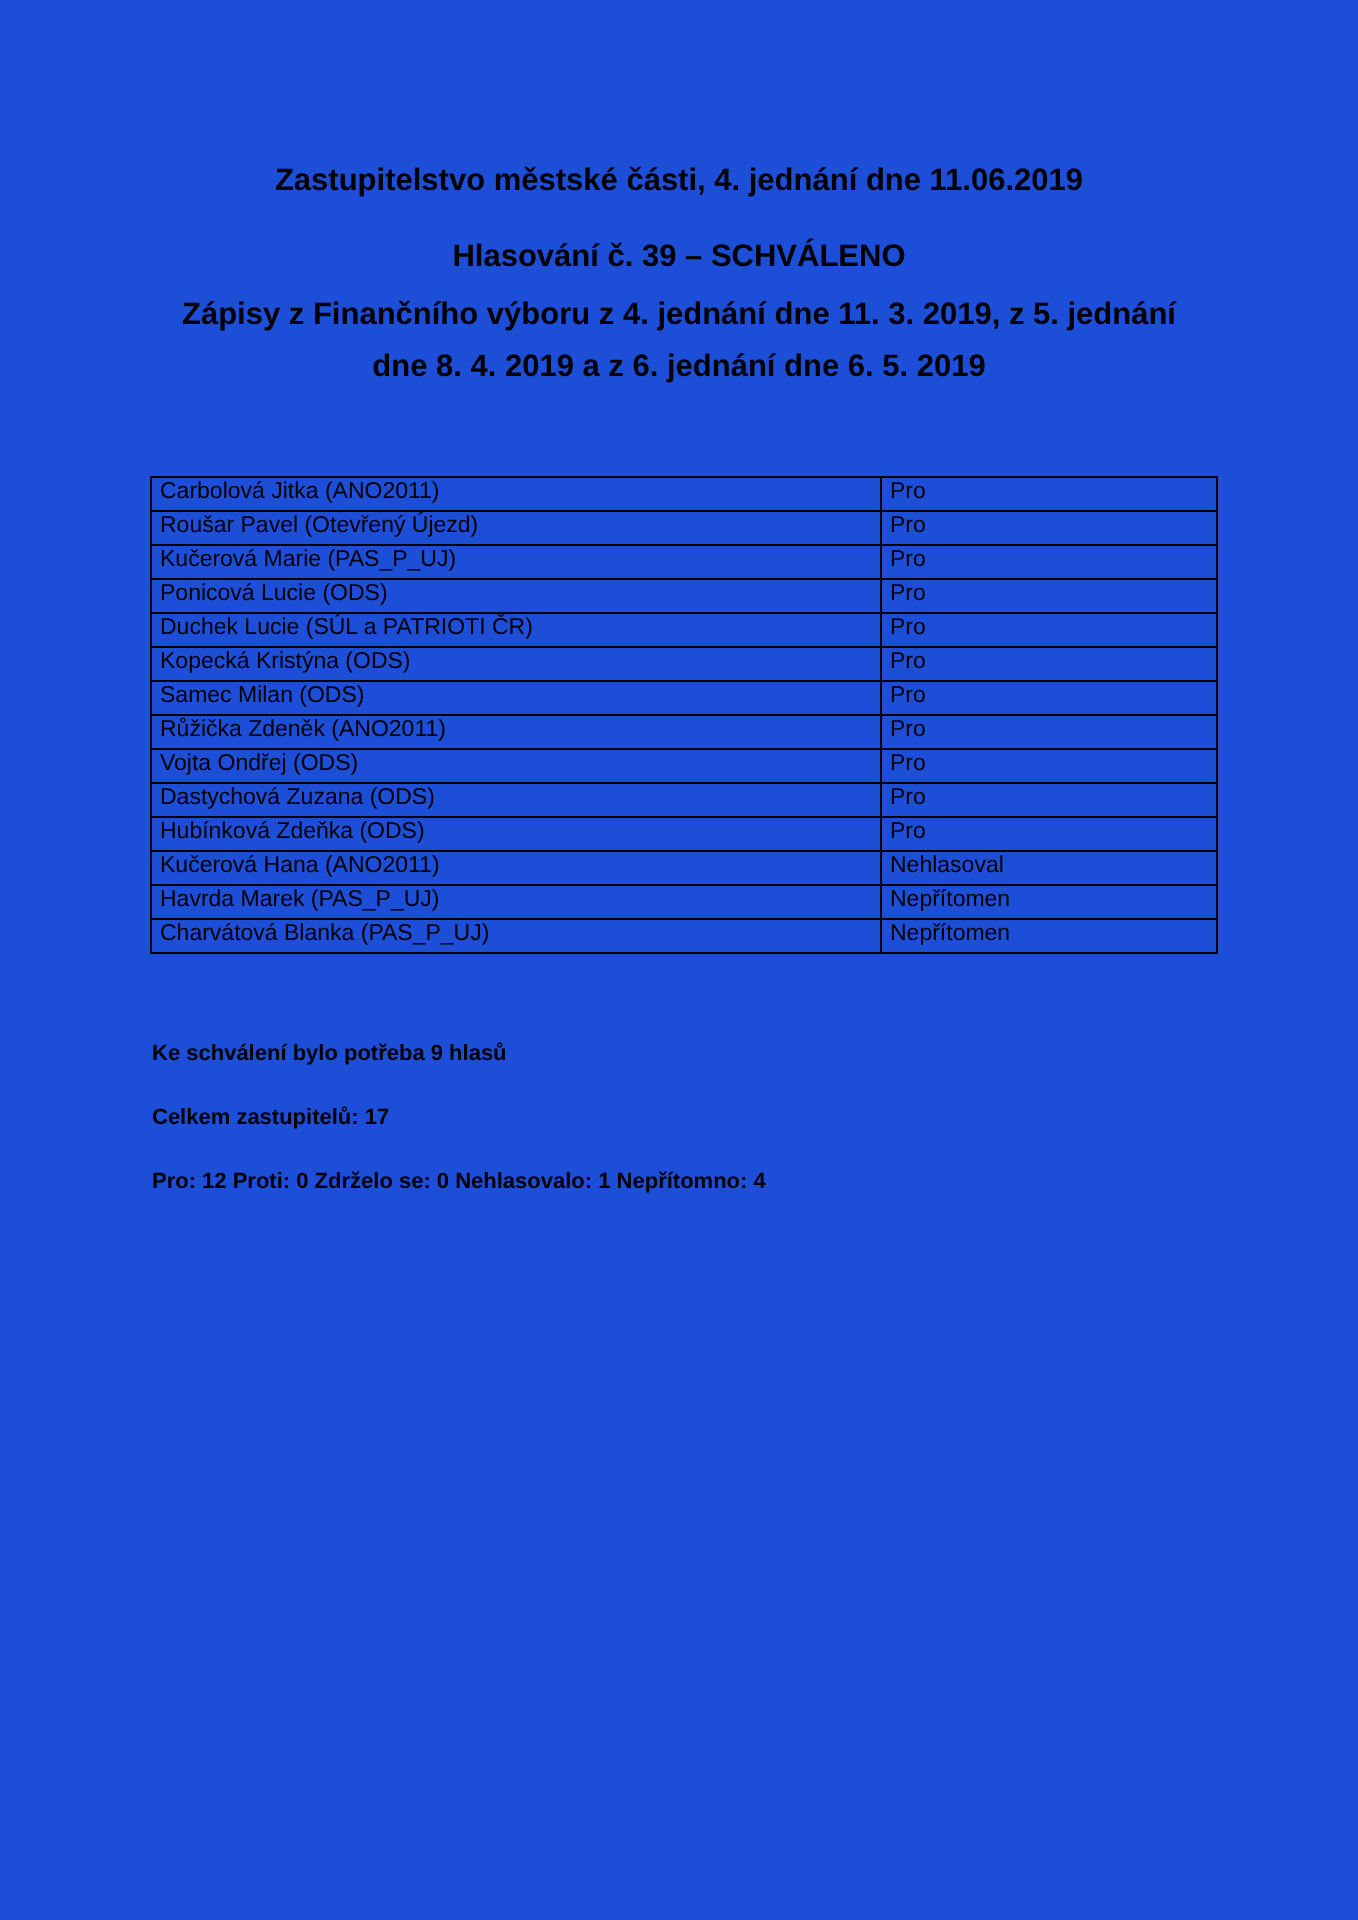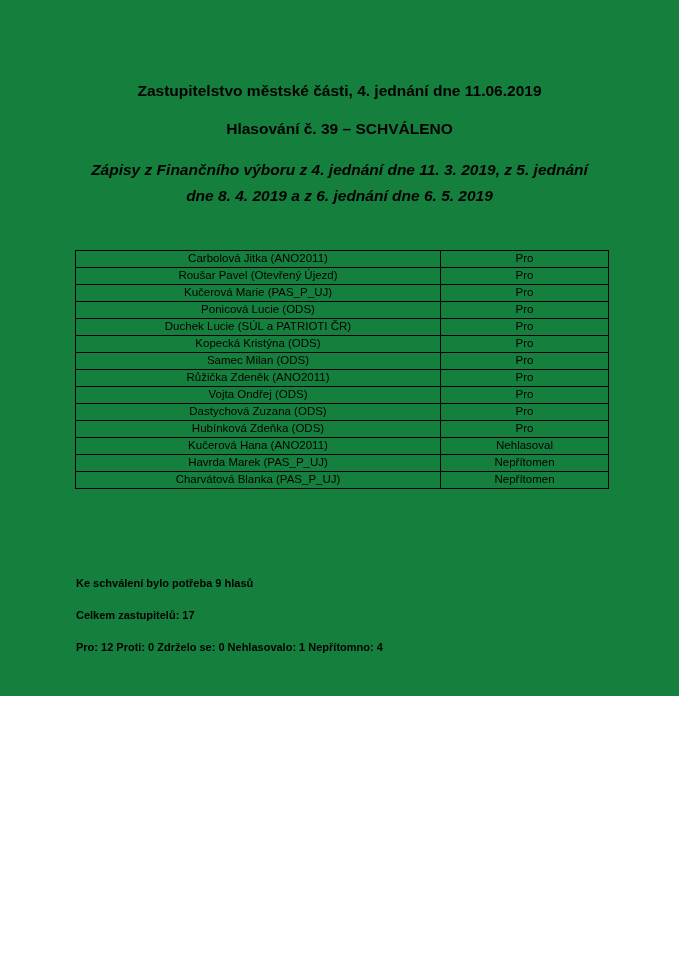--- a/index.html
+++ b/index.html
@@ -4,60 +4,59 @@
 <style>
   * { box-sizing: border-box; }
   html, body {
     margin: 0;
     padding: 0;
     background: #ffffff;
   }
   .page {
     position: relative;
     width: 679px;
-    height: 696px;
-    background: #15803d;
+    height: 960px;
+    background: #1d4ed8;
     color: #000000;
     font-family: "Liberation Sans", sans-serif;
     overflow: hidden;
   }
   .doc-heading {
     margin: 0;
     text-align: center;
     font-size: 15.5px;
     font-weight: bold;
     line-height: 19px;
   }
   .heading-meeting { padding-top: 81px; }
   .heading-vote    { margin-top: 19px; }
   .heading-subject {
-    margin-top: 19px;
+    margin-top: 7px;
     line-height: 26px;
-    font-style: italic;
   }
   .subject-line { display: block; }
   .vote-table {
     margin: 41px 0 0 75px;
     width: 533px;
     border-collapse: collapse;
     table-layout: fixed;
   }
   .vote-table td {
     border: 1px solid #000000;
     font-size: 11.5px;
     line-height: 13px;
     height: 16px;
     padding: 1px 4px 2px 4px;
     overflow: hidden;
     white-space: nowrap;
   }
-  td.cell-name { width: 365px; text-align: center; }
-  td.cell-vote { width: 168px; text-align: center; }
+  td.cell-name { width: 365px; }
+  td.cell-vote { width: 168px; }
   .summary {
-    margin: 88px 0 0 76px;
+    margin: 44px 0 0 76px;
     font-size: 11px;
     font-weight: bold;
     line-height: 13px;
   }
   .summary p {
     margin: 0 0 19px 0;
   }
 </style>
 </head>
 <body>

